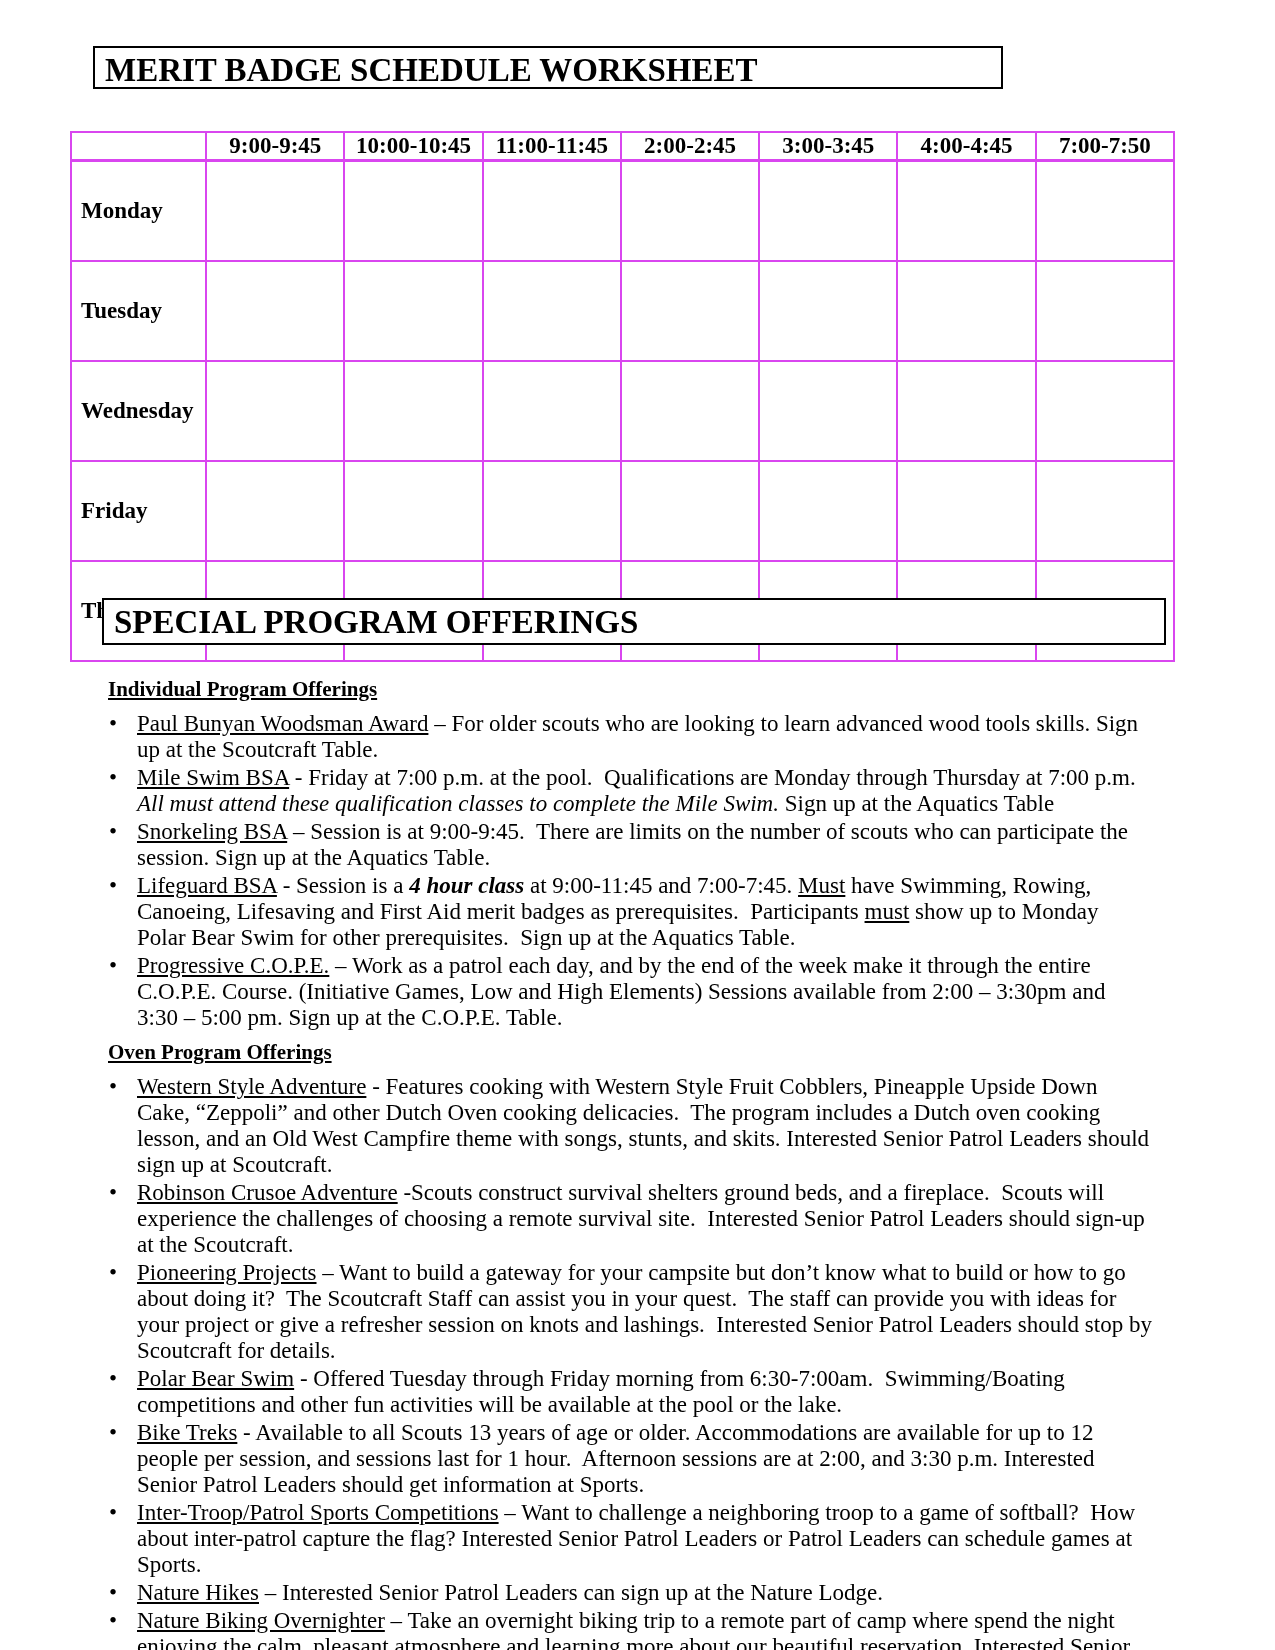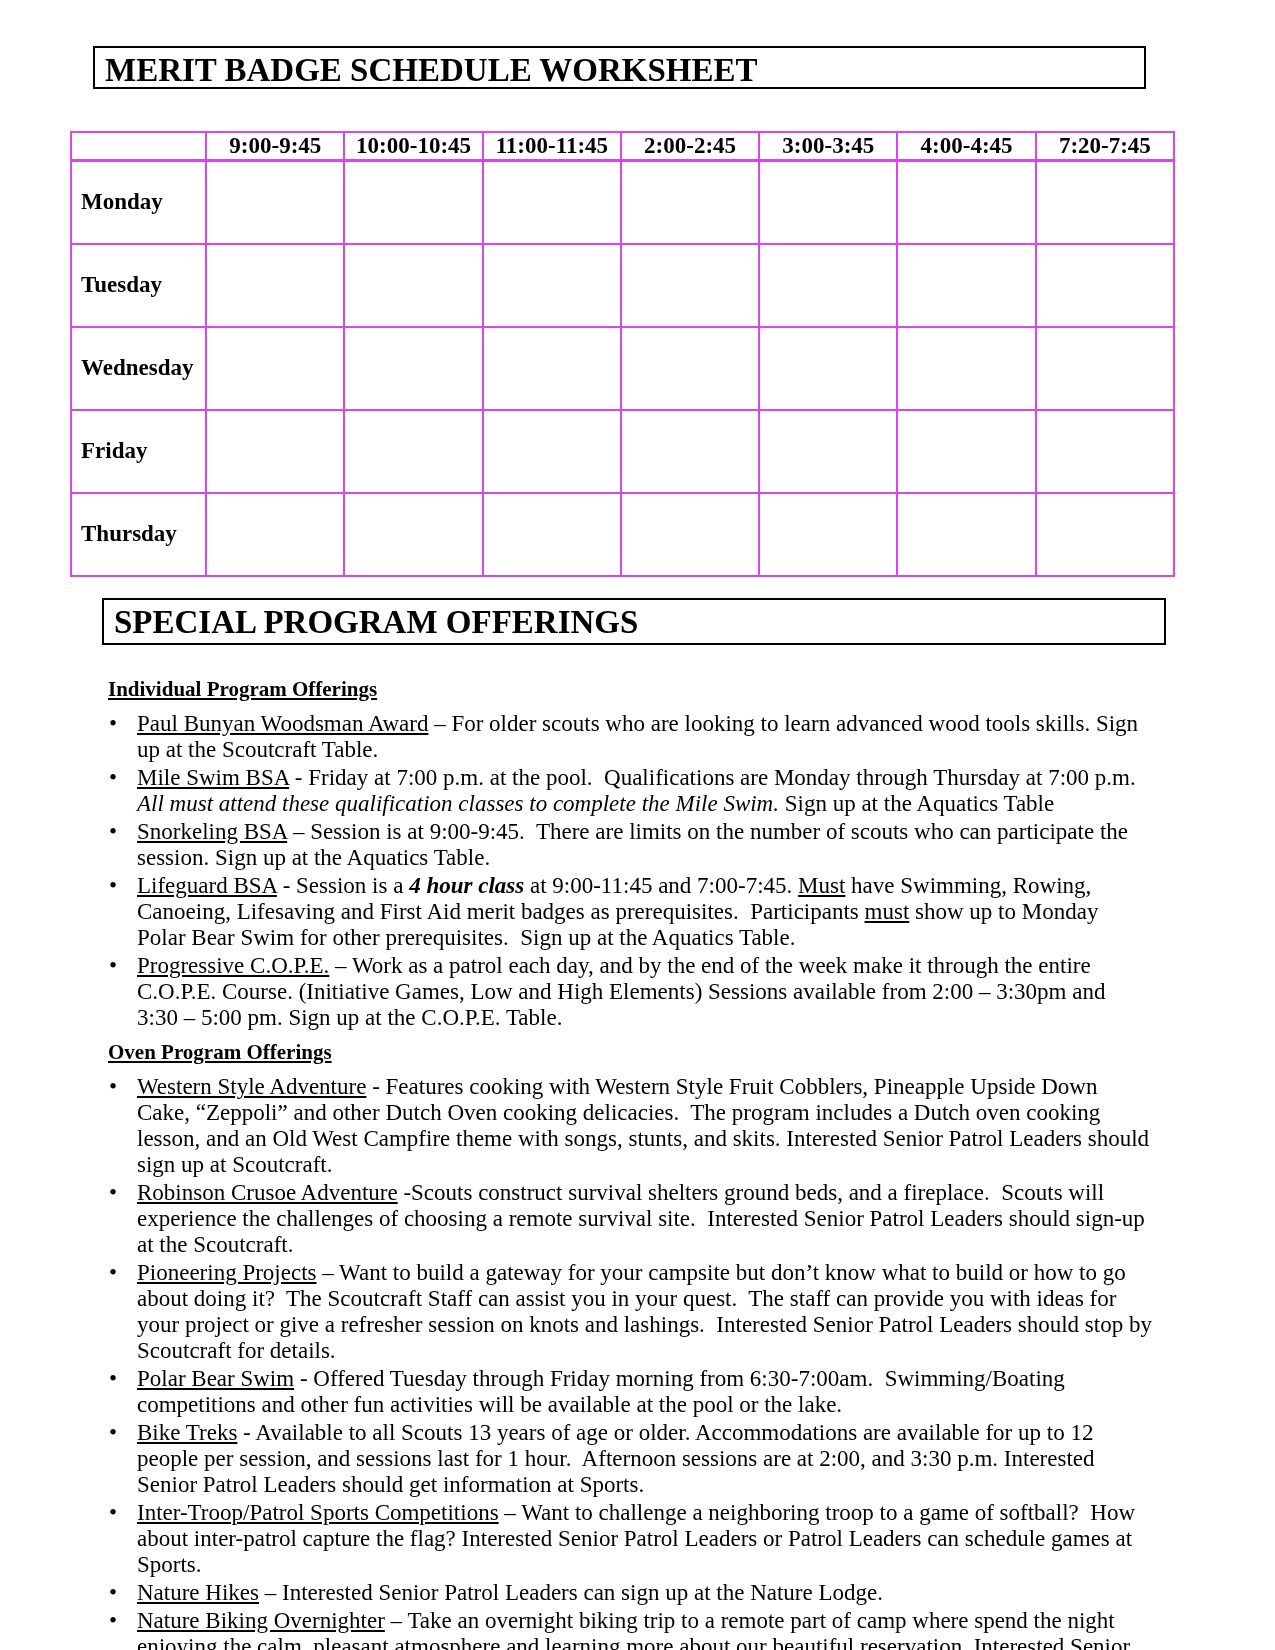--- a/index.html
+++ b/index.html
@@ -19,21 +19,21 @@
     position:absolute;
     border:2px solid #000;
     background:#fff;
     font-weight:bold;
     font-size:33px;
     line-height:38px;
     padding:3px 8px 3px 10px;
     box-sizing:border-box;
     white-space:nowrap;
   }
-  #title-box   { left:93px; top:46px;  width:1053px; height:43px; }
+  #title-box   { left:93px; top:46px;  width:910px; height:43px; }
   #section-box { left:102px; top:598px; width:1064px; height:47px; }
 
   table.schedule {
     position:absolute;
     left:70px; top:131px;
     width:1105px;
     border-collapse:collapse;
     table-layout:fixed;
   }
   table.schedule th, table.schedule td {
@@ -41,21 +41,21 @@
     font-size:23px;
     padding:0;
   }
   table.schedule thead tr { height:28px; }
   table.schedule thead th {
     font-weight:bold;
     text-align:center;
     vertical-align:middle;
     border-bottom-width:3px;
   }
-  table.schedule tbody tr { height:83px; }
+  table.schedule tbody tr { height:100px; }
   table.schedule tbody th {
     font-weight:bold;
     text-align:left;
     vertical-align:middle;
     padding-left:9px;
   }
 
   .offerings {
     position:absolute;
     left:100px; top:668px;
@@ -105,21 +105,21 @@
     </colgroup>
     <thead>
       <tr>
           <th></th>
           <th>9:00-9:45</th>
           <th>10:00-10:45</th>
           <th>11:00-11:45</th>
           <th>2:00-2:45</th>
           <th>3:00-3:45</th>
           <th>4:00-4:45</th>
-          <th>7:20-7:45</th>
+          <th>7:00-7:50</th>
         </tr>
     </thead>
     <tbody>
         <tr>
           <th>Monday</th>
           <td></td>
           <td></td>
           <td></td>
           <td></td>
           <td></td>

